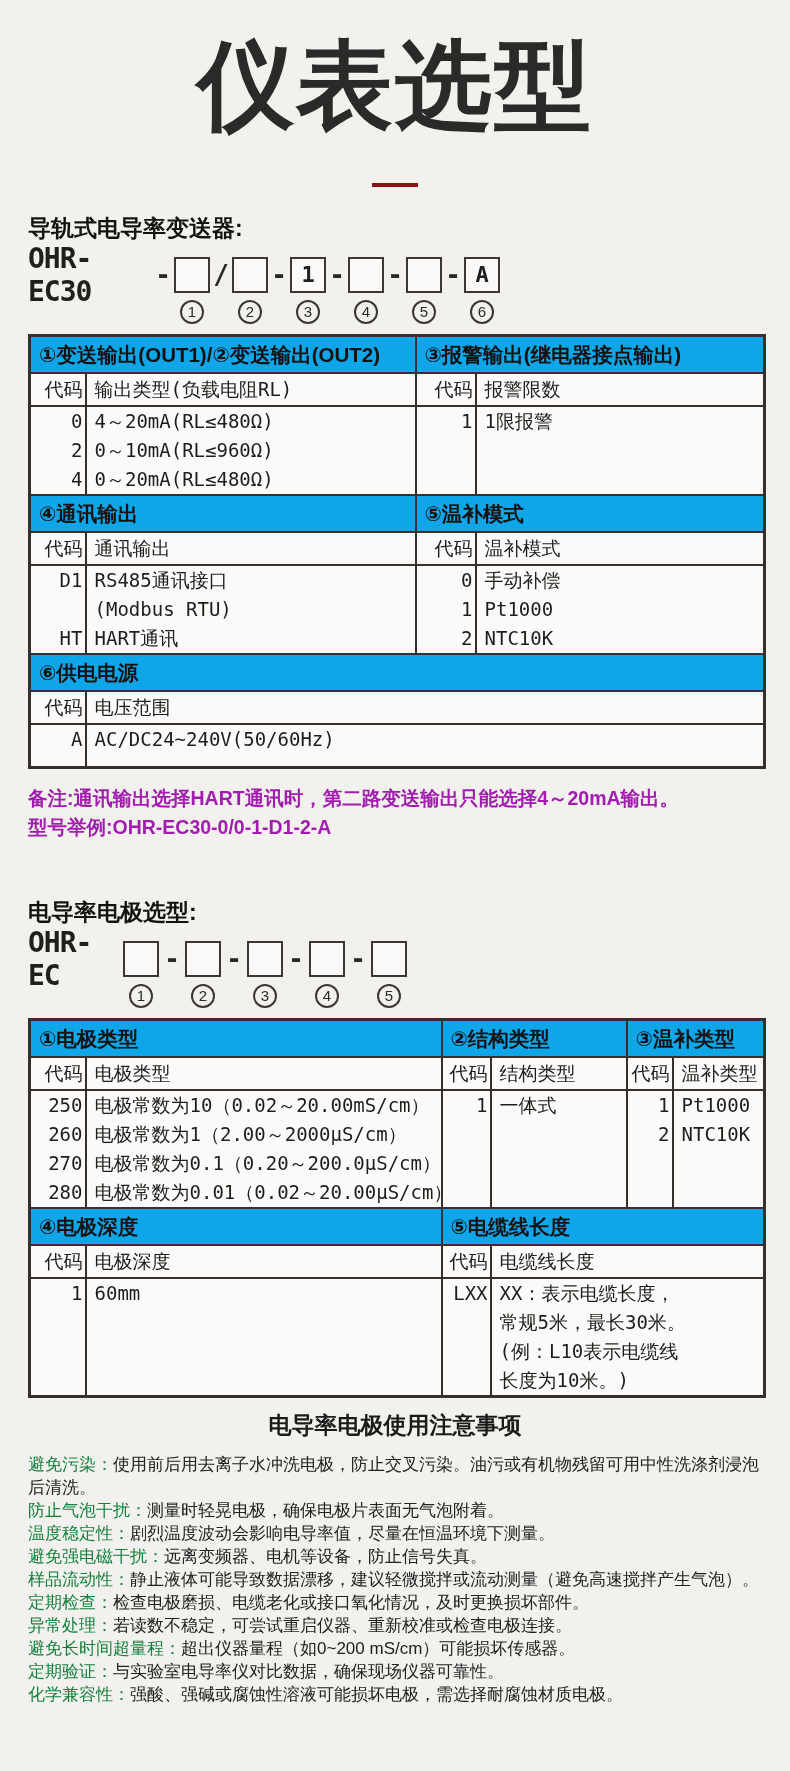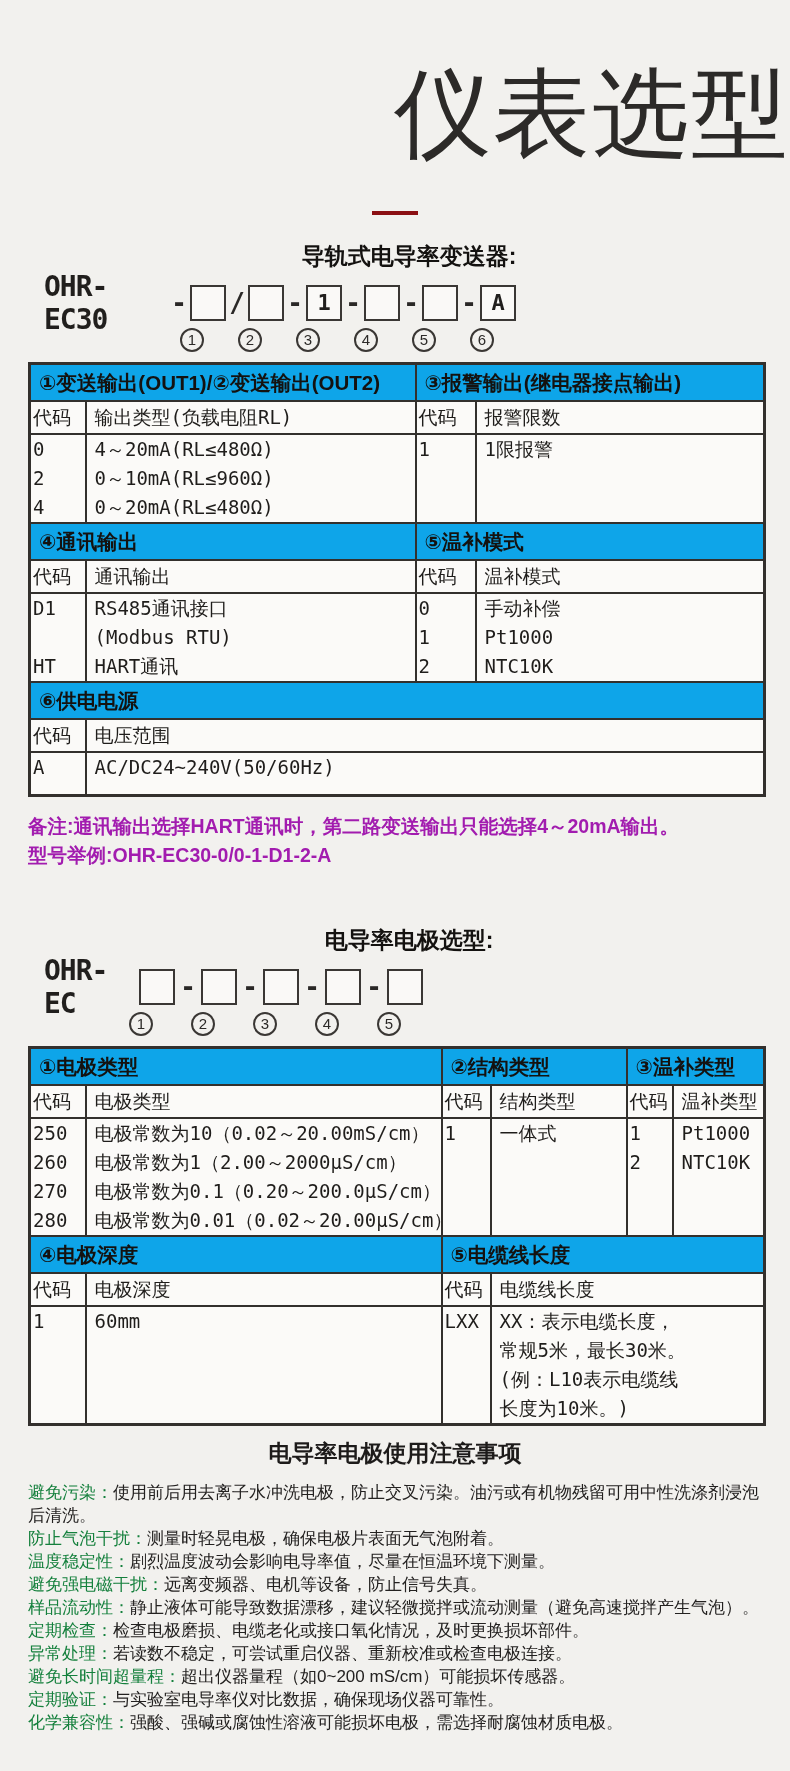--- a/index.html
+++ b/index.html
@@ -3,29 +3,29 @@
 <meta charset="utf-8">
 <style>
   html,body{margin:0;padding:0;}
   .page{
     position:relative;width:790px;height:1771px;background:#f2f1ee;
     font-family:"Liberation Sans","DejaVu Sans",sans-serif;color:#1f1d1b;
     overflow:hidden;
   }
   
   .hero{
-    padding-top:56px;text-align:right;font-size:97px;font-weight:normal;
+    padding-top:28px;text-align:center;font-size:97px;font-weight:bold;
     line-height:115px;color:#2c2a28;letter-spacing:2px;
   }
   .redline{width:46px;height:4px;background:#8b1013;margin:40px auto 0;}
   
-  .sec-heading{margin:26px 0 0 28px;font-size:23px;font-weight:bold;color:#141210;text-align:center;}
+  .sec-heading{margin:26px 0 0 28px;font-size:23px;font-weight:bold;color:#141210;}
   
   .model-row{
-    display:flex;align-items:center;margin:10px 0 0 44px;height:42px;
+    display:flex;align-items:center;margin:10px 0 0 28px;height:42px;
     font-family:"DejaVu Sans Mono","Liberation Sans",sans-serif;
   }
   .model-prefix{font-size:28px;font-weight:bold;letter-spacing:-1px;color:#211f1d;}
   .m1 .model-prefix{width:124px;}
   .m2 .model-prefix{width:95px;}
   .sep{display:inline-block;text-align:center;font-size:26px;font-weight:bold;color:#2a2826;}
   .m1 .sep{width:22px;}
   .m2 .sep{width:26px;}
   .mbox{
     display:inline-block;box-sizing:border-box;width:36px;height:36px;
@@ -51,21 +51,21 @@
     vertical-align:middle;overflow:hidden;white-space:nowrap;
   }
   table.sel td:first-child{border-left:none;}
   table.sel td.dv{border-left:2.5px solid #33302d;}
   table.sel tr.sec td{
     background:#0ea5e9;font-weight:bold;font-size:20.5px;line-height:35px;
     border-top:2.5px solid #33302d;border-bottom:2.5px solid #33302d;
     font-family:"Liberation Sans","DejaVu Sans",sans-serif;color:#141210;
   }
   table.sel tr.hdr td{border-bottom:2px solid #33302d;line-height:31px;}
-  table.sel td.code{text-align:left;padding:0 2px;}
+  table.sel td.code{text-align:right;padding:0 2px;}
   table.sel td.vt{vertical-align:top;}
   table.sel tr.tall td{padding-bottom:12px;}
   table.sel td.pre{white-space:pre-line;line-height:29px;}
   .t2 td{line-height:28px;}
   
   .remark{margin:16px 0 0 28px;font-size:19.5px;font-weight:600;color:#a21caf;line-height:27px;}
   .remark + .remark{margin-top:2px;}
   .spacer-el{margin-top:56px;}
   
   .notes-title{margin-top:12px;text-align:center;font-size:23px;font-weight:bold;color:#1d1b1a;}

